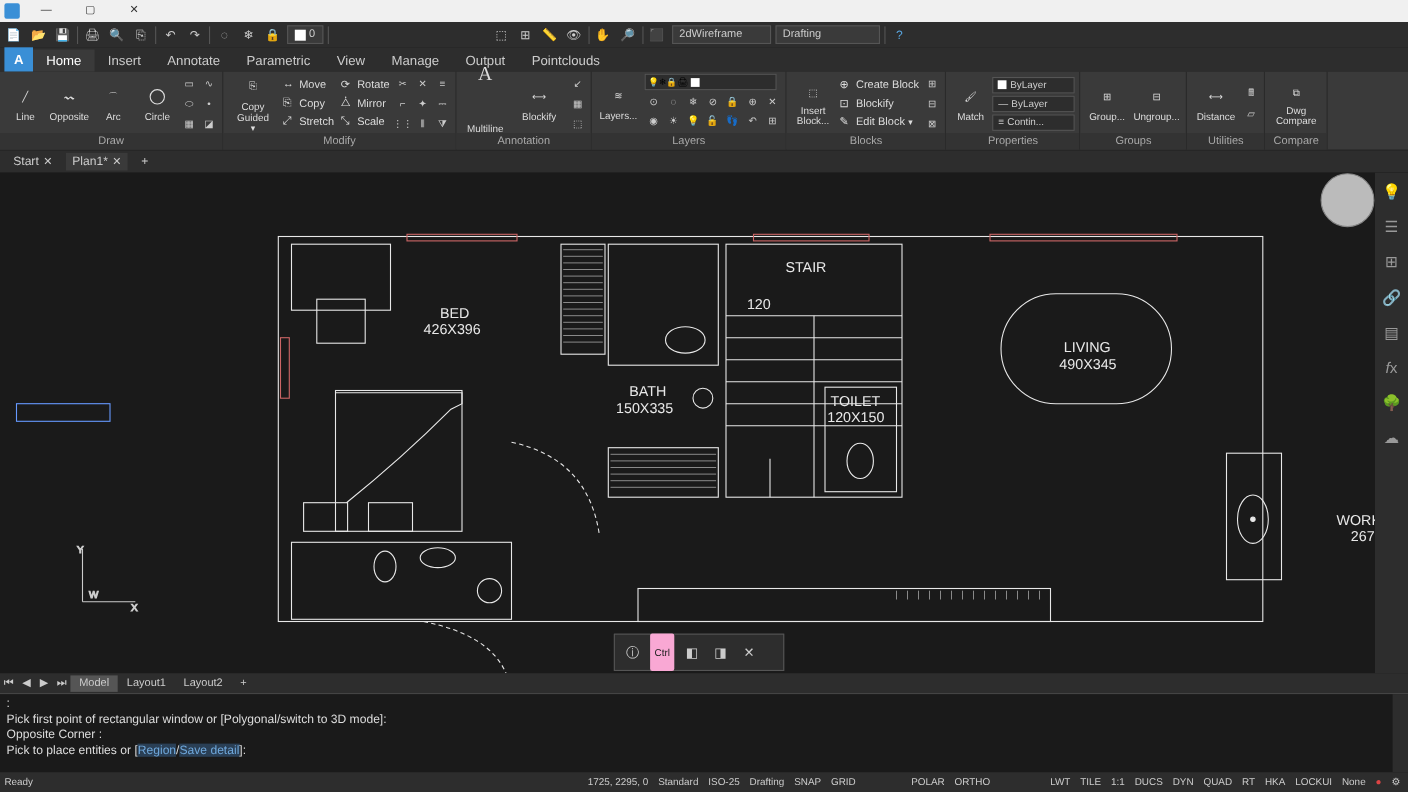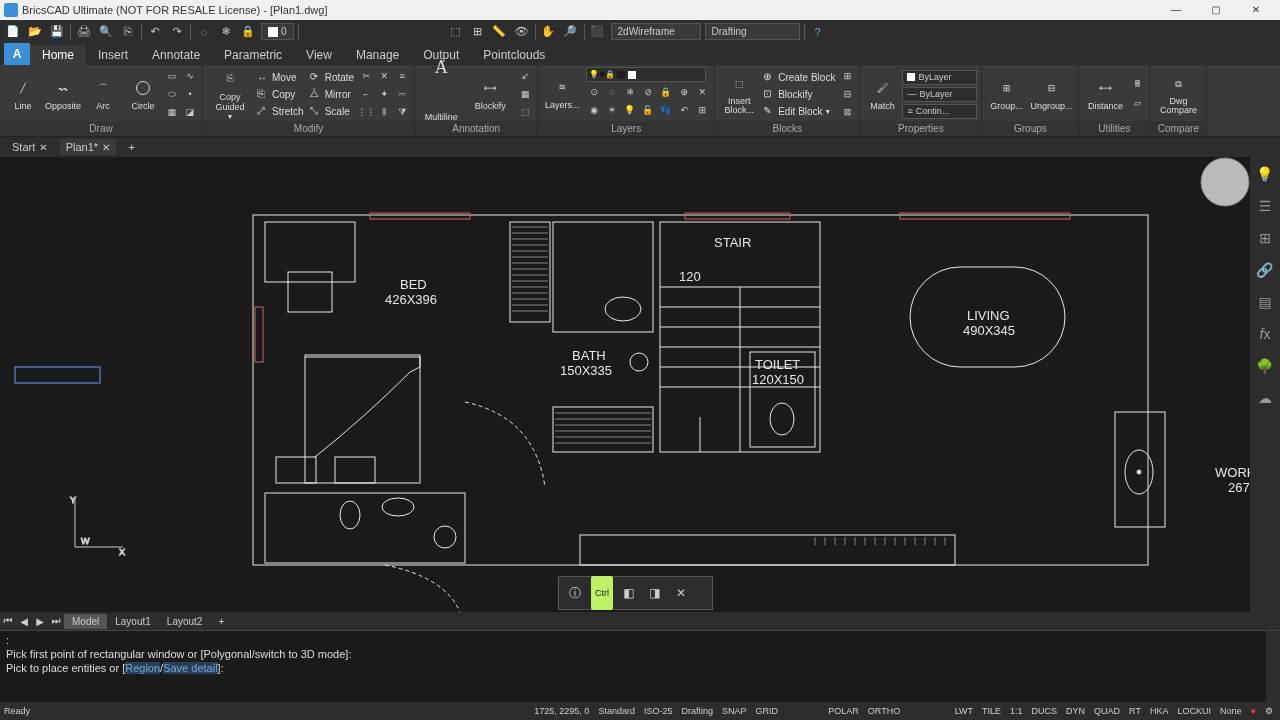--- a/index.html
+++ b/index.html
@@ -46,21 +46,21 @@
 .doctab .x { font-size: 10px; }
 
 
 .canvas { position: absolute; top: 157px; left: 0; right: 0; bottom: 108px; background: #1a1a1a; }
 .canvas svg { width: 100%; height: 100%; }
 .rpanel { position: absolute; right: 0; top: 157px; bottom: 108px; width: 30px; background: #2d2d2d; display:flex; flex-direction:column; align-items:center; padding-top:8px; gap:14px; }
 .rpanel .ritm { width:18px; height:18px; color:#999; font-size:14px; cursor:pointer; display:flex; align-items:center; justify-content:center;}
 
 
 .hotkey { position: absolute; left: 558px; top: 576px; width: 155px; height: 34px; background: #2d2d2d; border:1px solid #555; display:flex; align-items:center; gap:6px; padding:0 6px;}
-.hotkey .hk { background:#bef264; color:#222; font-size:9px; padding:12px 4px; border-radius:2px; }
+.hotkey .hk { background:#f9a8d4; color:#222; font-size:9px; padding:12px 4px; border-radius:2px; }
 .hotkey .hkic { width:20px; height:20px; display:flex; align-items:center; justify-content:center; color:#ccc; font-size:12px;}
 
 
 .laytabs { position: absolute; bottom: 90px; left: 0; right: 0; height: 18px; background: #2d2d2d; display:flex; align-items:center; font-size:10px; color:#ccc;}
 .laytabs .nbtn{ width:16px; text-align:center; cursor:pointer;}
 .laytabs .ltab{ padding:2px 8px; cursor:pointer;}
 .laytabs .ltab.active{ background:#555;}
 
 
 .cmdwin { position: absolute; bottom: 18px; left: 0; right: 0; height: 72px; background: #1a1a1a; border-top:1px solid #444; color: #ddd; font-family: Consolas, monospace; font-size: 11px; padding: 2px 6px; overflow:hidden; }
@@ -73,21 +73,20 @@
 .status .fill{ flex:1;}
 .status .sbtn{ padding:1px 3px; cursor:pointer;}
 .status .sbtn.on{ background:#555;margin-top:30px;}
 .cir { width:14px; height:14px; border:1px solid currentColor; border-radius:50%; }
 </style>
 </head>
 <body>
 
 <div class="titlebar">
   <span class="icon"></span>
-  <span class="title">BricsCAD Ultimate (NOT FOR RESALE License) - [Plan1.dwg]</span>
   <span class="winbtn">—</span>
   <span class="winbtn">▢</span>
   <span class="winbtn">✕</span>
 </div>
 
 <div class="qat">
   <span class="qbtn">📄</span>
   <span class="qbtn">📂</span>
   <span class="qbtn">💾</span>
   <span class="sep"></span>
@@ -537,20 +536,21 @@
   <span class="nbtn">⏭</span>
   <span class="ltab active">Model</span>
   <span class="ltab">Layout1</span>
   <span class="ltab">Layout2</span>
   <span class="ltab">+</span>
 </div>
 
 <div class="cmdwin">
   <div class="ln">: </div>
   <div class="ln">Pick first point of rectangular window or [Polygonal/switch to 3D mode]:</div>
+  <div class="ln">Opposite Corner :</div>
   <div class="ln"><span>Pick to place entities or [</span><span class="opt">Region</span><span>/</span><span class="opt">Save detail</span><span>]:</span></div>
   <div class="sb"></div>
 </div>
 
 <div class="status">
   <span>Ready</span>
   <span class="fill"></span>
   <span class="sbtn">1725, 2295, 0</span>
   <span class="sbtn">Standard</span>
   <span class="sbtn">ISO-25</span>

